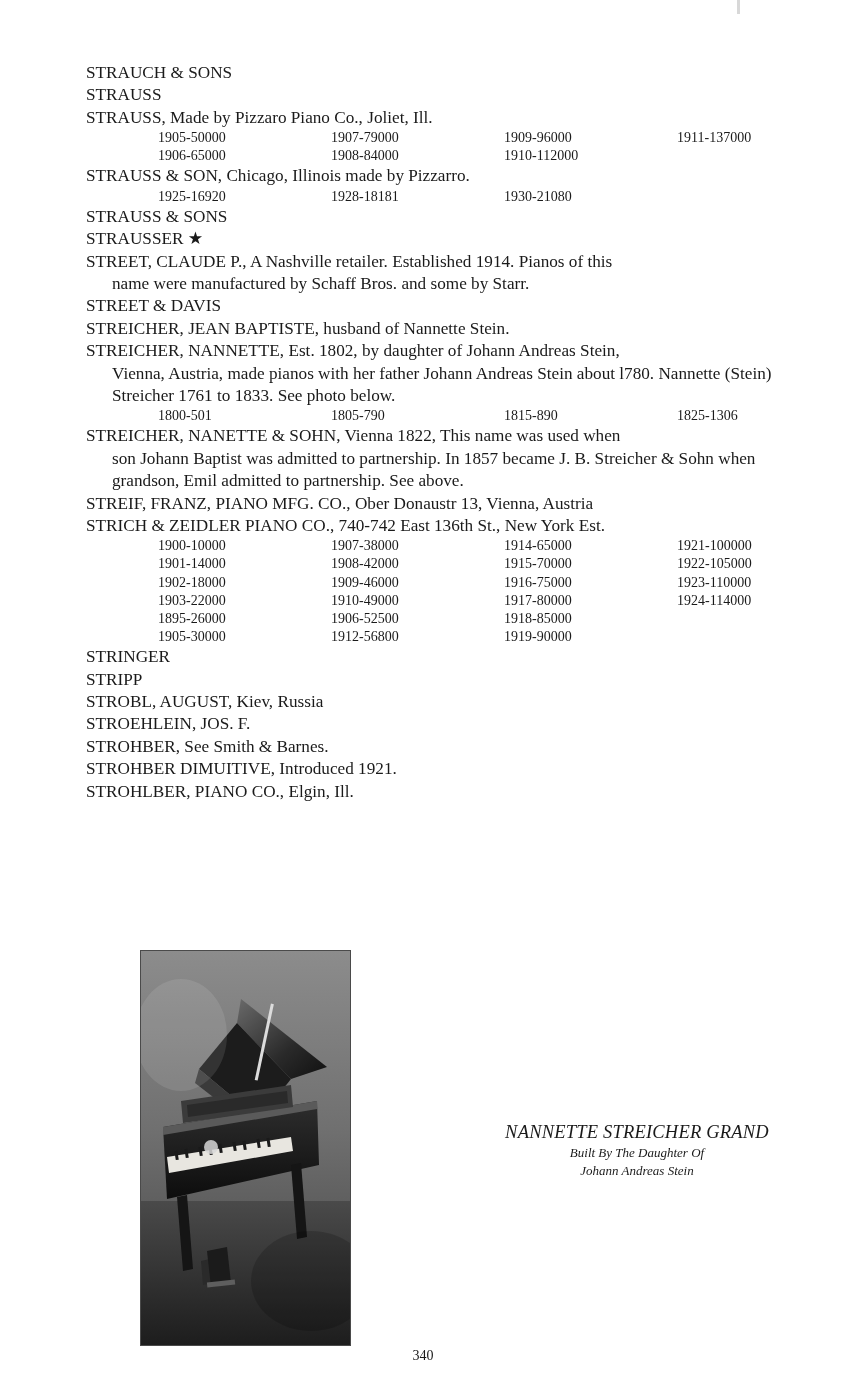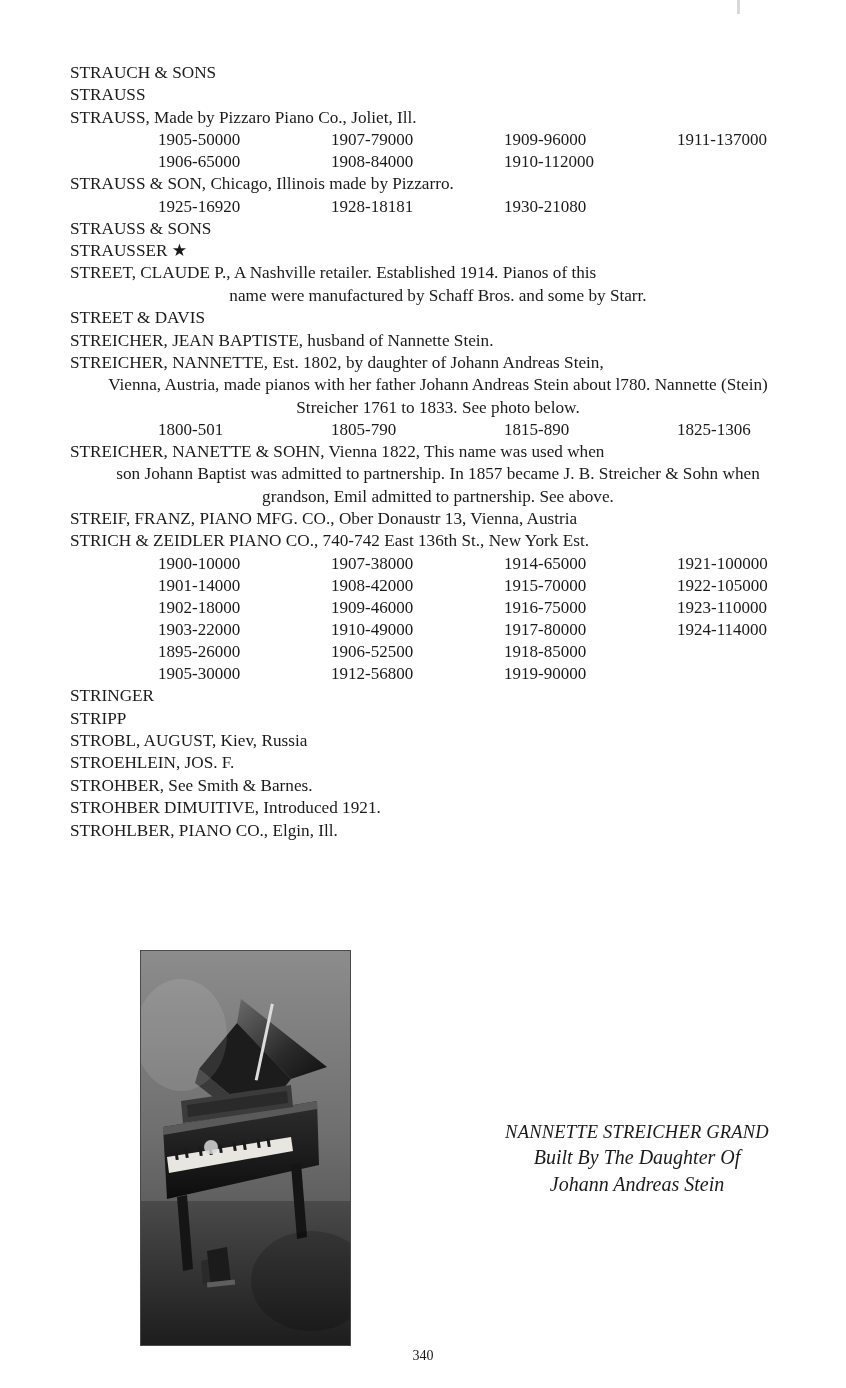--- a/index.html
+++ b/index.html
@@ -24,32 +24,31 @@
   .content {
     position: absolute;
     left: 70px;
     top: 62px;
     width: 710px;
   }
   .entry {
     font-size: 17.2px;
     line-height: 1.30;
     text-indent: 0;
-    margin: 0 0 0 0;
+    margin: 0 0 0 16px;
     padding: 0;
   }
   .entry .cont {
     display: block;
     padding-left: 26px;
-    text-align: center;
   }
   .serial-block {
     display: block;
     padding-left: 88px;
-    font-size: 17px;
+    font-size: 14px;
     line-height: 1.30;
   }
   .serial-row {
     display: block;
     white-space: pre;
   }
   .serial-col {
     display: inline-block;
     width: 173px;
     vertical-align: top;
@@ -75,21 +74,21 @@
     font-style: italic;
     line-height: 1.32;
   }
   .caption .cap-title {
     display: block;
     font-size: 18.5px;
     letter-spacing: 0.2px;
   }
   .caption .cap-line {
     display: block;
-    font-size: 20px;
+    font-size: 13px;
   }
   .folio {
     position: absolute;
     left: 0;
     top: 1348px;
     width: 846px;
     text-align: center;
     font-size: 14px;
   }
   .edge-mark {

